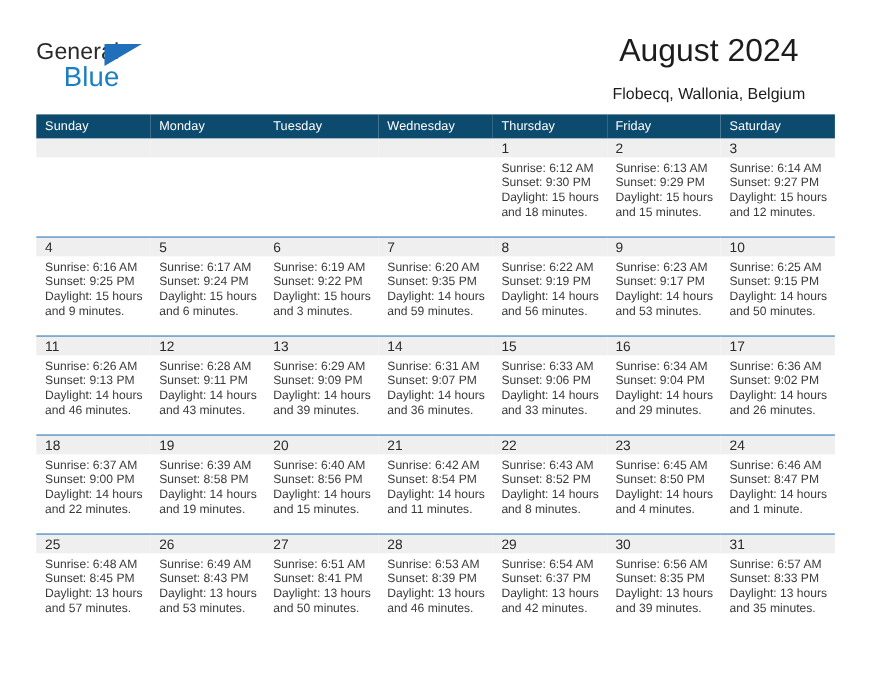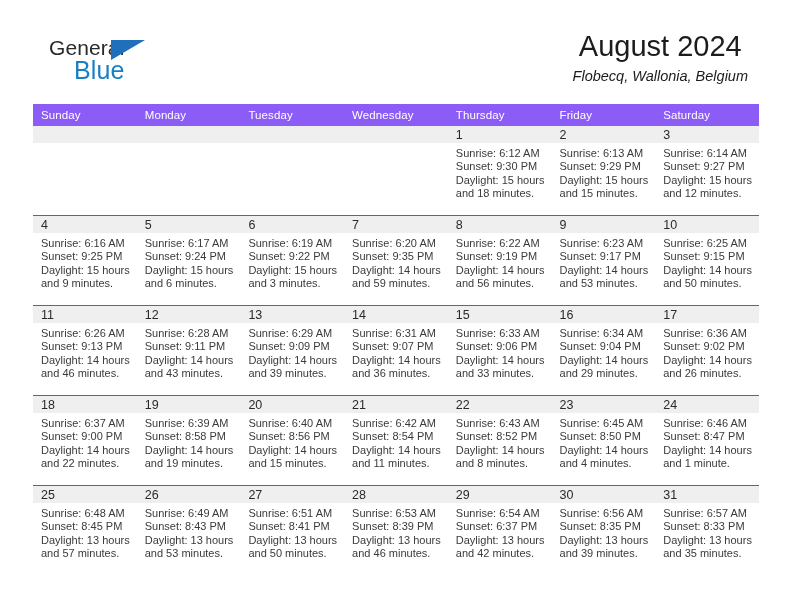--- a/index.html
+++ b/index.html
@@ -12,21 +12,21 @@
     height: 612px;
     font-family: "Liberation Sans", sans-serif;
     color: #222222;
     position: relative;
     overflow: hidden;
   }
 
   
   .page-header {
     position: absolute;
-    left: 16px; top: 0;
+    left: 0; top: 0;
     width: 768px;
     height: 100px;
   }
 
   .logo {
     position: absolute;
     left: 33px;
     top: 36px;
     width: 150px;
     height: 50px;
@@ -69,38 +69,37 @@
     font-size: 29px;
     font-weight: normal;
     color: #1c1c1c;
     line-height: 36px;
     white-space: nowrap;
   }
   .cal-subtitle {
     font-size: 14.5px;
     color: #1c1c1c;
     line-height: 20px;
-    margin-top: 2px;
+    margin-top: 12px;
     white-space: nowrap;
-    font-style: italic;
   }
 
   
   .calendar {
     position: absolute;
     left: 33px;
     top: 104px;
     width: 726px;
     border-collapse: collapse;
     table-layout: fixed;
   }
   .calendar col { width: 103.71px; }
 
   .calendar thead th {
-    background: #8b5cf6;
+    background: #0c4a6e;
     color: #ffffff;
     font-size: 11.5px;
     font-weight: normal;
     text-align: left;
     padding: 5px 0 5px 8px;
     height: 11px;
     vertical-align: middle;
     letter-spacing: 0.1px;
   }
 

